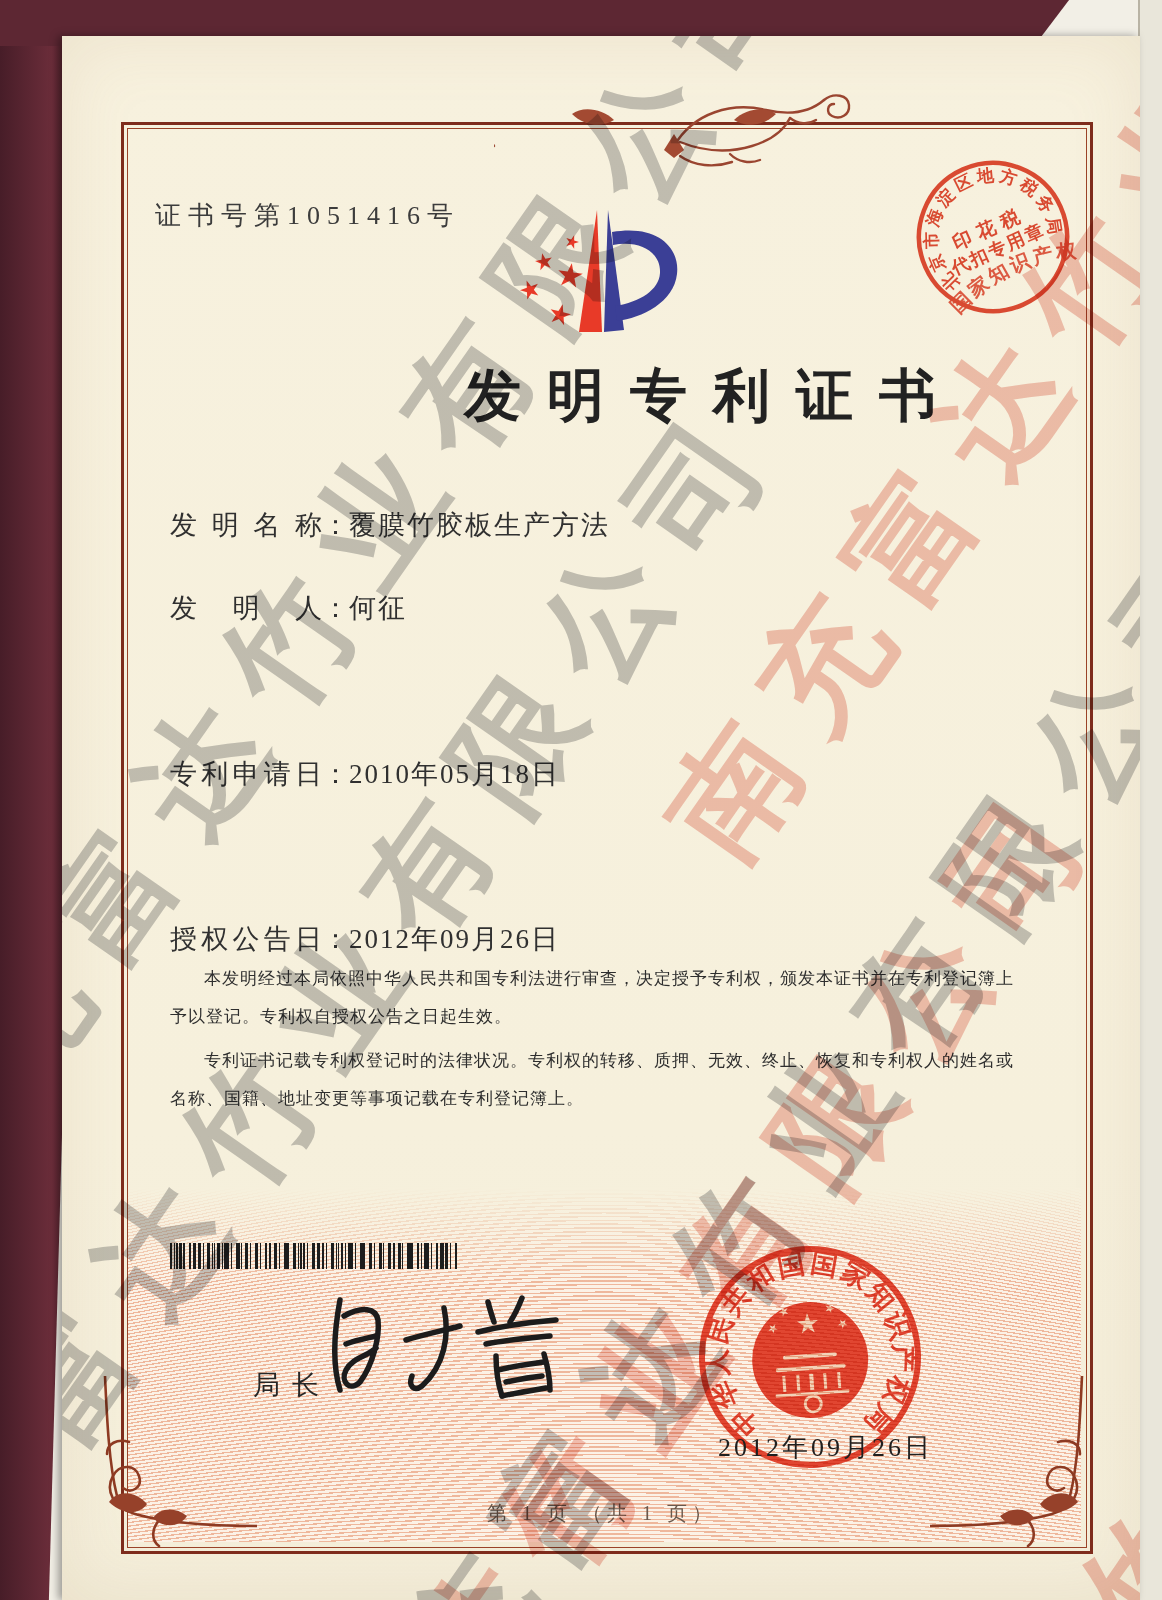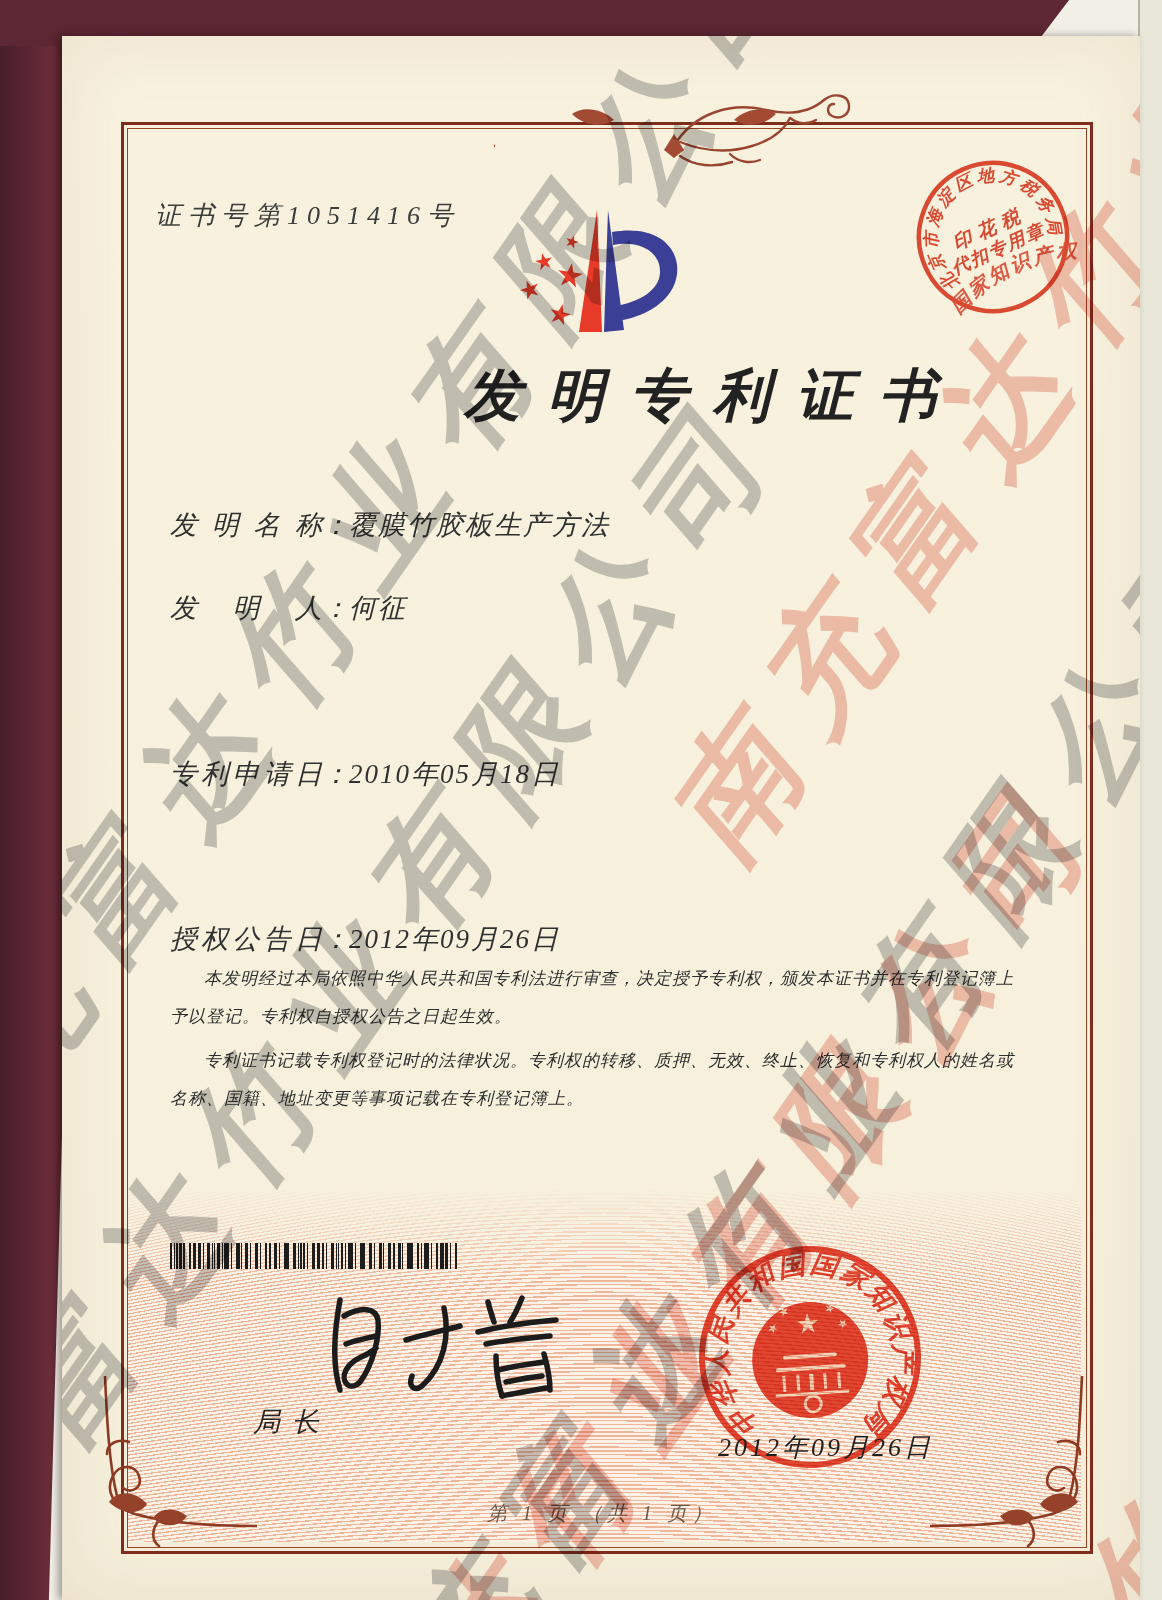--- a/index.html
+++ b/index.html
@@ -13,21 +13,21 @@
   .cover-left{left:0;top:0;width:94px;height:1600px;
     background:linear-gradient(90deg,#471d28 0%,#6b2d3a 55%,#2c1016 100%);
     clip-path:polygon(0 0,100% 0,52% 100%,0 100%);}
   .cover-top{left:0;top:0;width:1162px;height:46px;background:#5d2733;
     clip-path:polygon(0 0,92% 0,89% 100%,0 100%);}
   .edge-right{right:0;top:0;width:22px;height:1600px;background:#e9e6da;border-left:2px solid #b9b3a4;}
   
   .paper{left:62px;top:36px;width:1078px;height:1564px;
     background:linear-gradient(180deg,#f7f1de 0%,#f6f0dc 70%,#f4eeda 100%);
     box-shadow:inset 0 0 70px rgba(175,140,100,.14), -4px 0 8px rgba(0,0,0,.35);
-    overflow:hidden;font-style:italic;}
+    overflow:hidden;}
   
   .frame{left:59px;top:86px;width:966px;height:1426px;border:3px solid #7e2c1c;}
   .frame-inner{position:absolute;inset:3px;border:1px solid #9a4328;}
   
   .band{left:65px;top:1152px;width:954px;height:354px;
     background:repeating-radial-gradient(140% 95% at 50% -70%,
       rgba(238,180,152,.95) 0 2px, rgba(252,242,231,.95) 2px 5.4px);}
   .band:before{content:"";position:absolute;left:0;top:0;width:100%;height:95px;
     background:linear-gradient(180deg,#f6f0dc 0%,rgba(246,240,220,0) 100%);}
   
@@ -37,21 +37,21 @@
   .frow{left:108px;font-size:27px;color:#303030;white-space:nowrap;}
   .flabel{display:inline-block;width:152px;text-align:justify;text-align-last:justify;vertical-align:bottom;}
   .fval{letter-spacing:2px;margin-top:28px;}
   .paras{left:108px;top:924px;width:844px;font-size:17px;line-height:37.5px;color:#2e2e2e;
     letter-spacing:1px;text-align:justify;}
   .paras p{margin:0 0 7px 0;text-indent:2em;}
   .barcode{left:108px;top:1207px;width:289px;height:26px;
     background-image:
       repeating-linear-gradient(90deg,#1d1d1d 0 2px,rgba(0,0,0,0) 2px 4px,#1d1d1d 4px 5px,rgba(0,0,0,0) 5px 9px,#1d1d1d 9px 12px,rgba(0,0,0,0) 12px 14px,#1d1d1d 14px 15px,rgba(0,0,0,0) 15px 19px),
       repeating-linear-gradient(90deg,rgba(0,0,0,0) 0 6px,#1d1d1d 6px 8px,rgba(0,0,0,0) 8px 13px,#1d1d1d 13px 14px,rgba(0,0,0,0) 14px 23px,#1d1d1d 23px 26px,rgba(0,0,0,0) 26px 31px);}
-  .signer{left:191px;top:1368px;font-size:27px;letter-spacing:12px;color:#262626;text-align:right;}
+  .signer{left:191px;top:1331px;font-size:27px;letter-spacing:12px;color:#262626;text-align:right;}
   .sigsvg{left:248px;top:1246px;}
   .sealsvg{left:633px;top:1206px;opacity:.93;mix-blend-mode:multiply;}
   .sealdate{left:656px;top:1394px;font-size:26px;letter-spacing:3px;color:#1f1f1f;z-index:6;}
   .stampsvg{left:842px;top:112px;opacity:.9;mix-blend-mode:multiply;}
   .footer{left:330px;top:1464px;width:420px;text-align:center;font-size:20px;letter-spacing:5px;color:#6a584c;}
   .ornament{pointer-events:none;}
   
   .wm{white-space:nowrap;font-size:125px;font-weight:bold;letter-spacing:30px;
       transform:rotate(-55deg);transform-origin:0 50%;mix-blend-mode:multiply;z-index:5;pointer-events:none;}
   .wm-grey{color:rgba(112,114,120,.40);}

